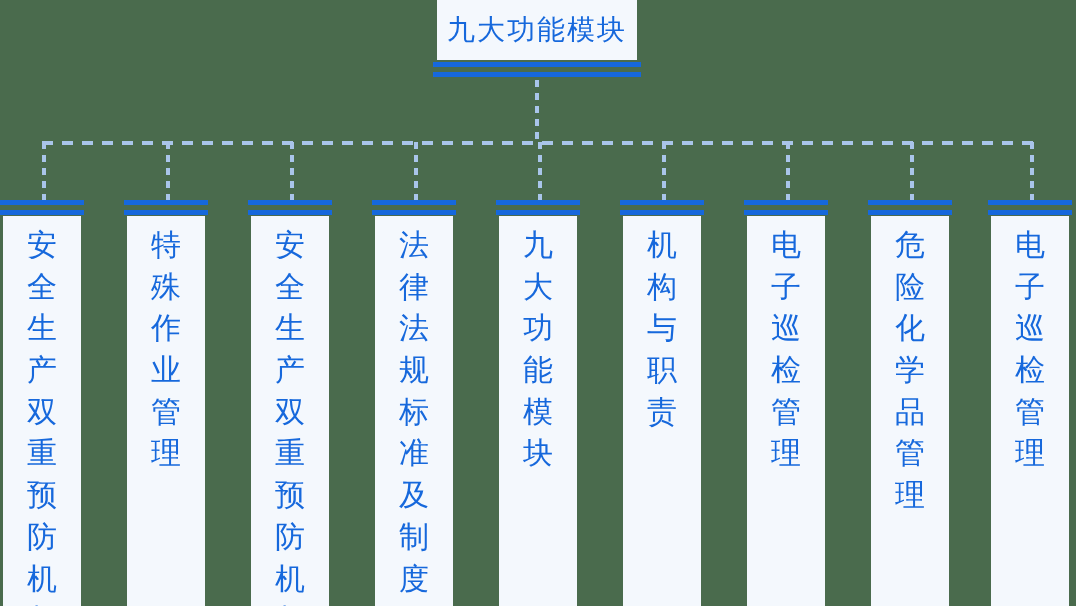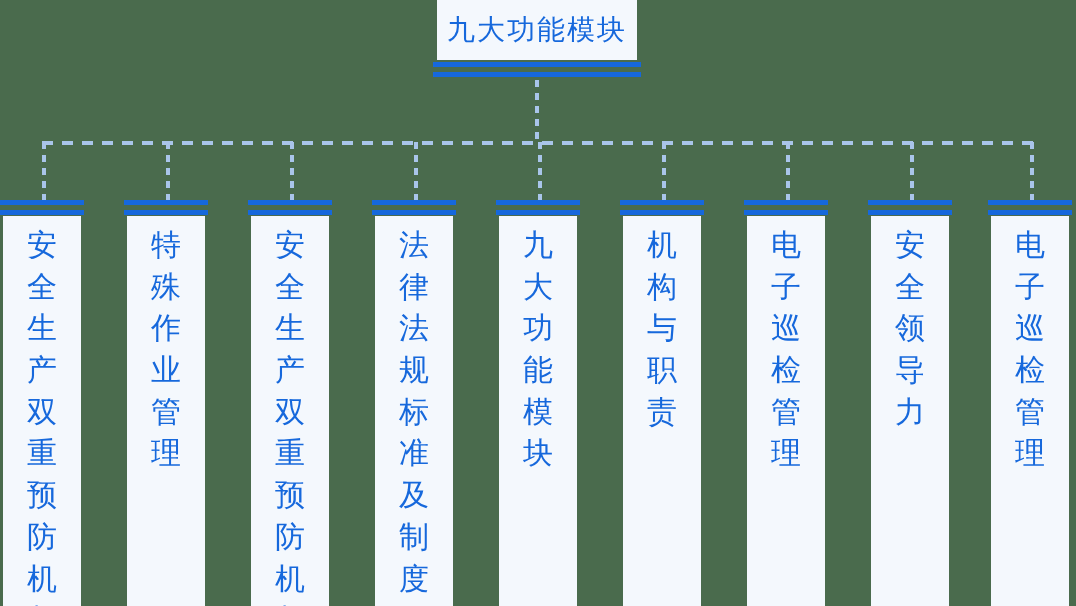--- a/index.html
+++ b/index.html
@@ -197,21 +197,21 @@
     <div class="child-bar child-bar-2"></div>
     <div class="child-body">
       <span class="child-label">电子巡检管理</span>
     </div>
   </div>
 
   <div class="child-node" style="left:868px">
     <div class="child-bar child-bar-1"></div>
     <div class="child-bar child-bar-2"></div>
     <div class="child-body">
-      <span class="child-label">安全领导力</span>
+      <span class="child-label">危险化学品管理</span>
     </div>
   </div>
 
   <div class="child-node" style="left:988px">
     <div class="child-bar child-bar-1"></div>
     <div class="child-bar child-bar-2"></div>
     <div class="child-body">
       <span class="child-label">电子巡检管理</span>
     </div>
   </div>

